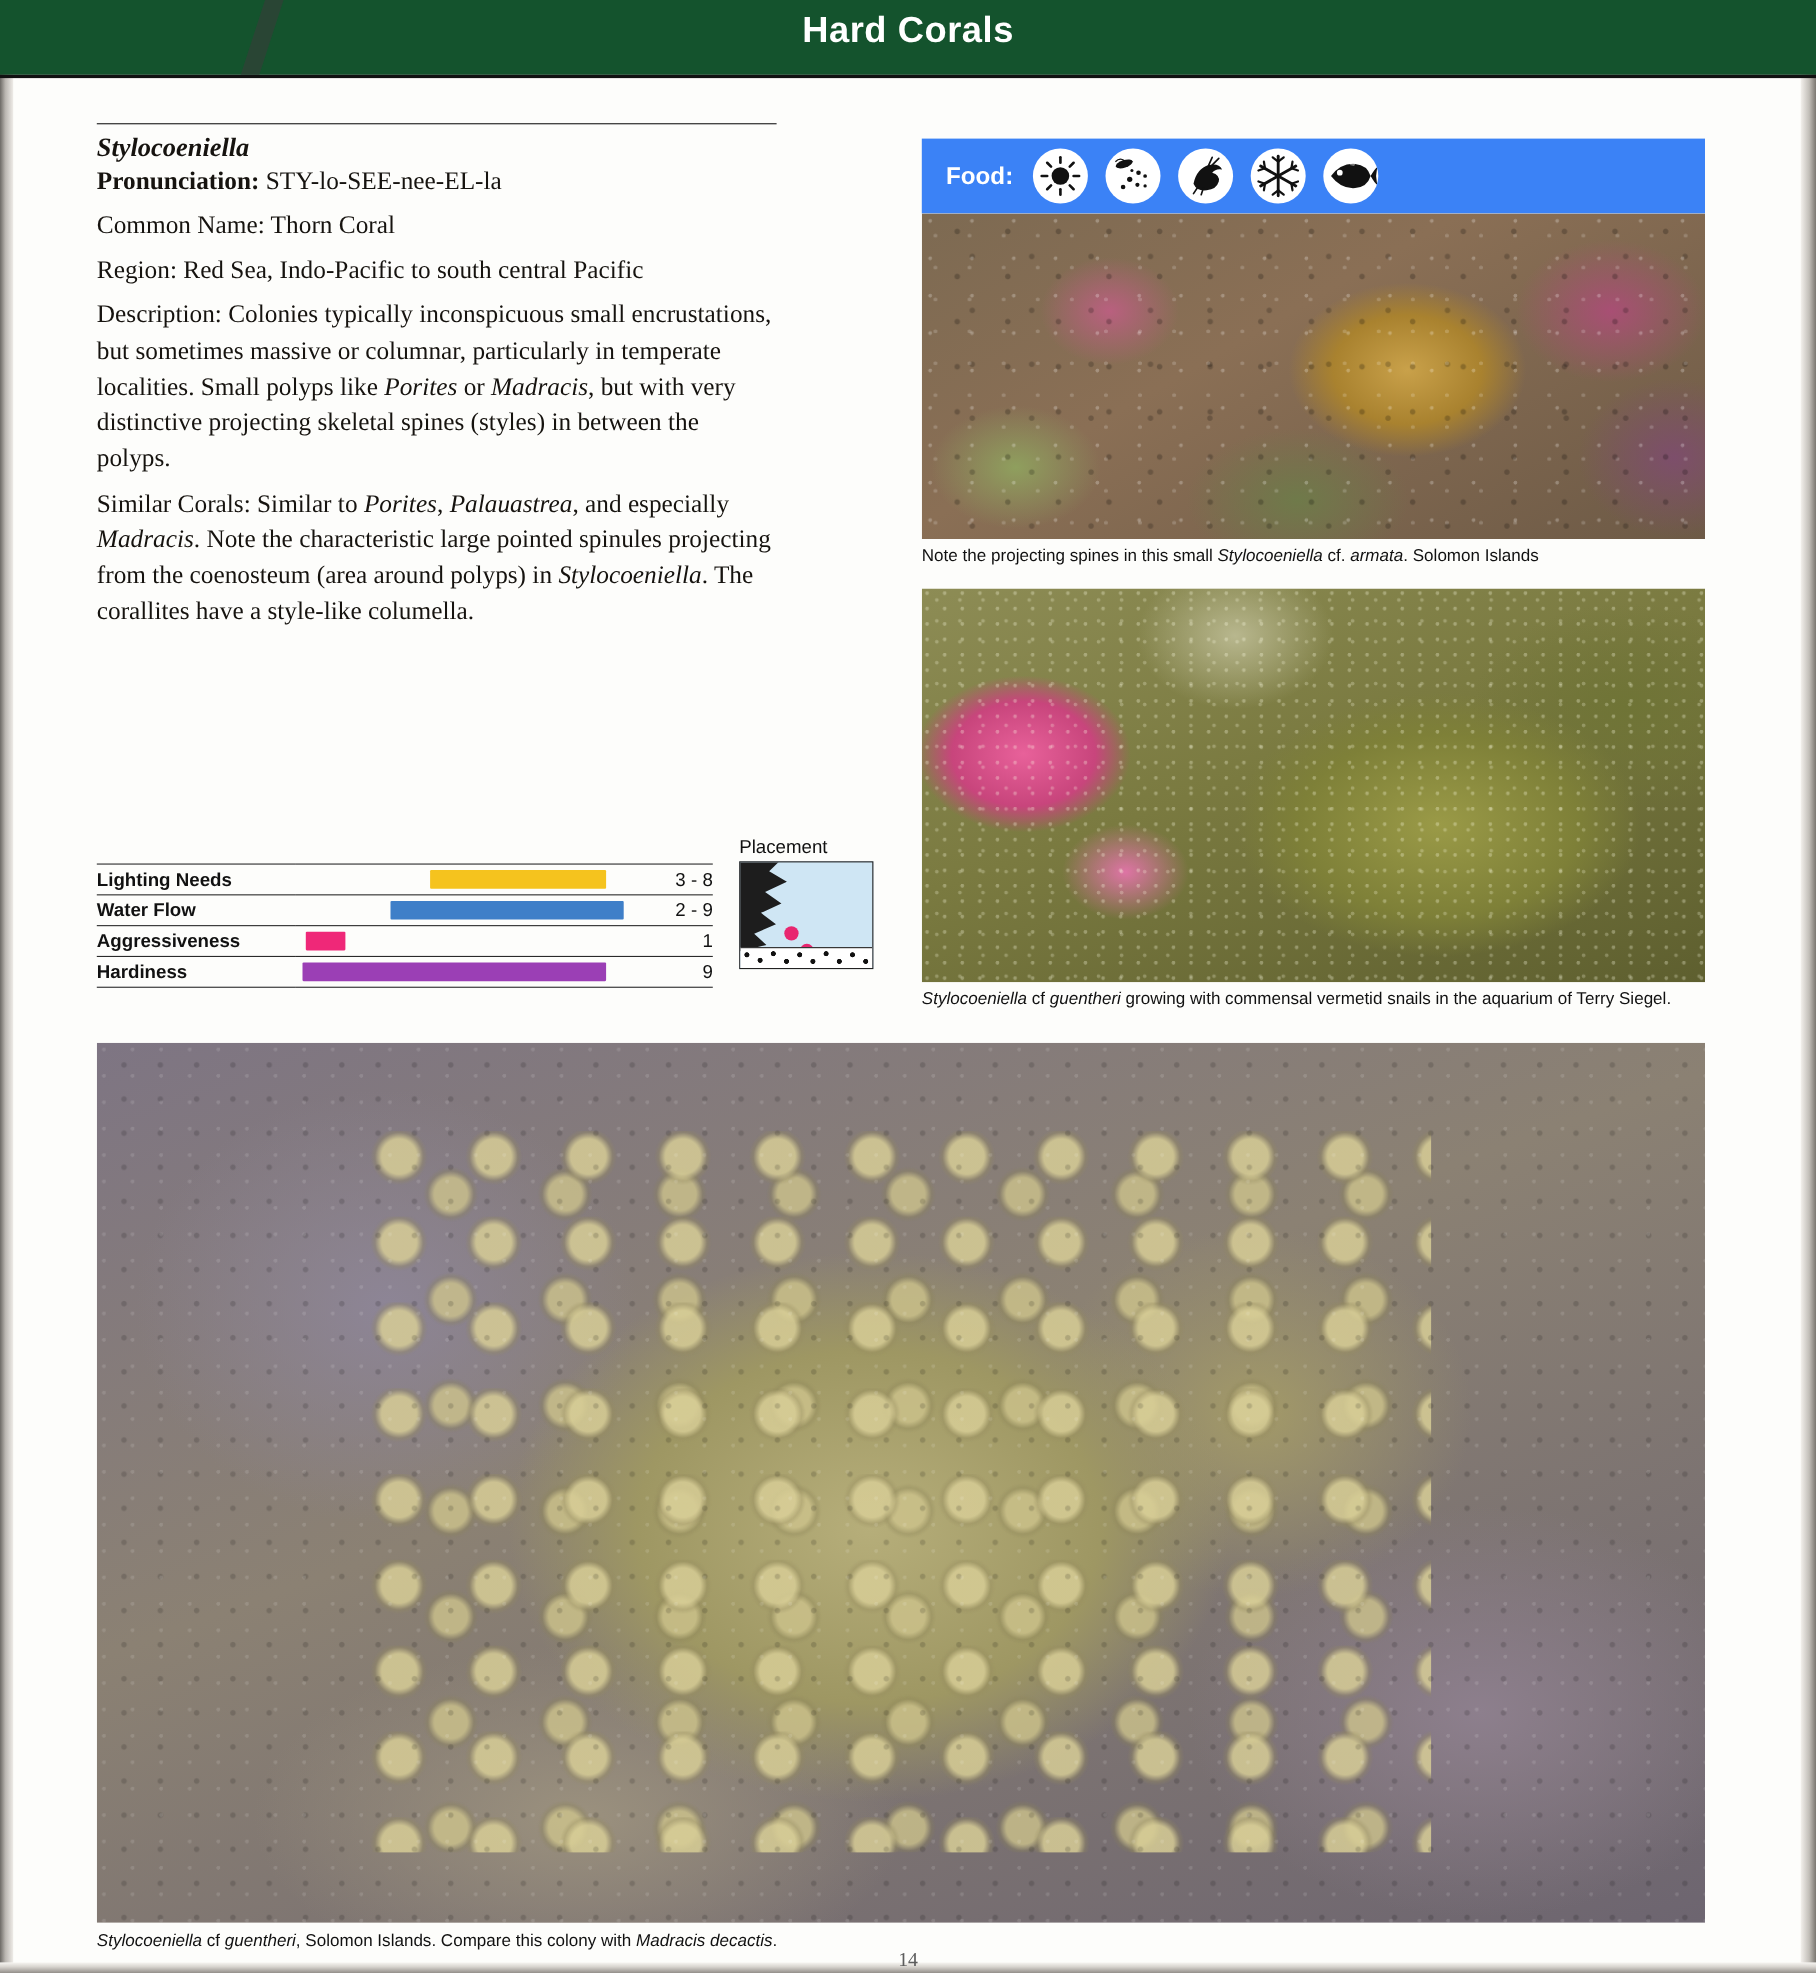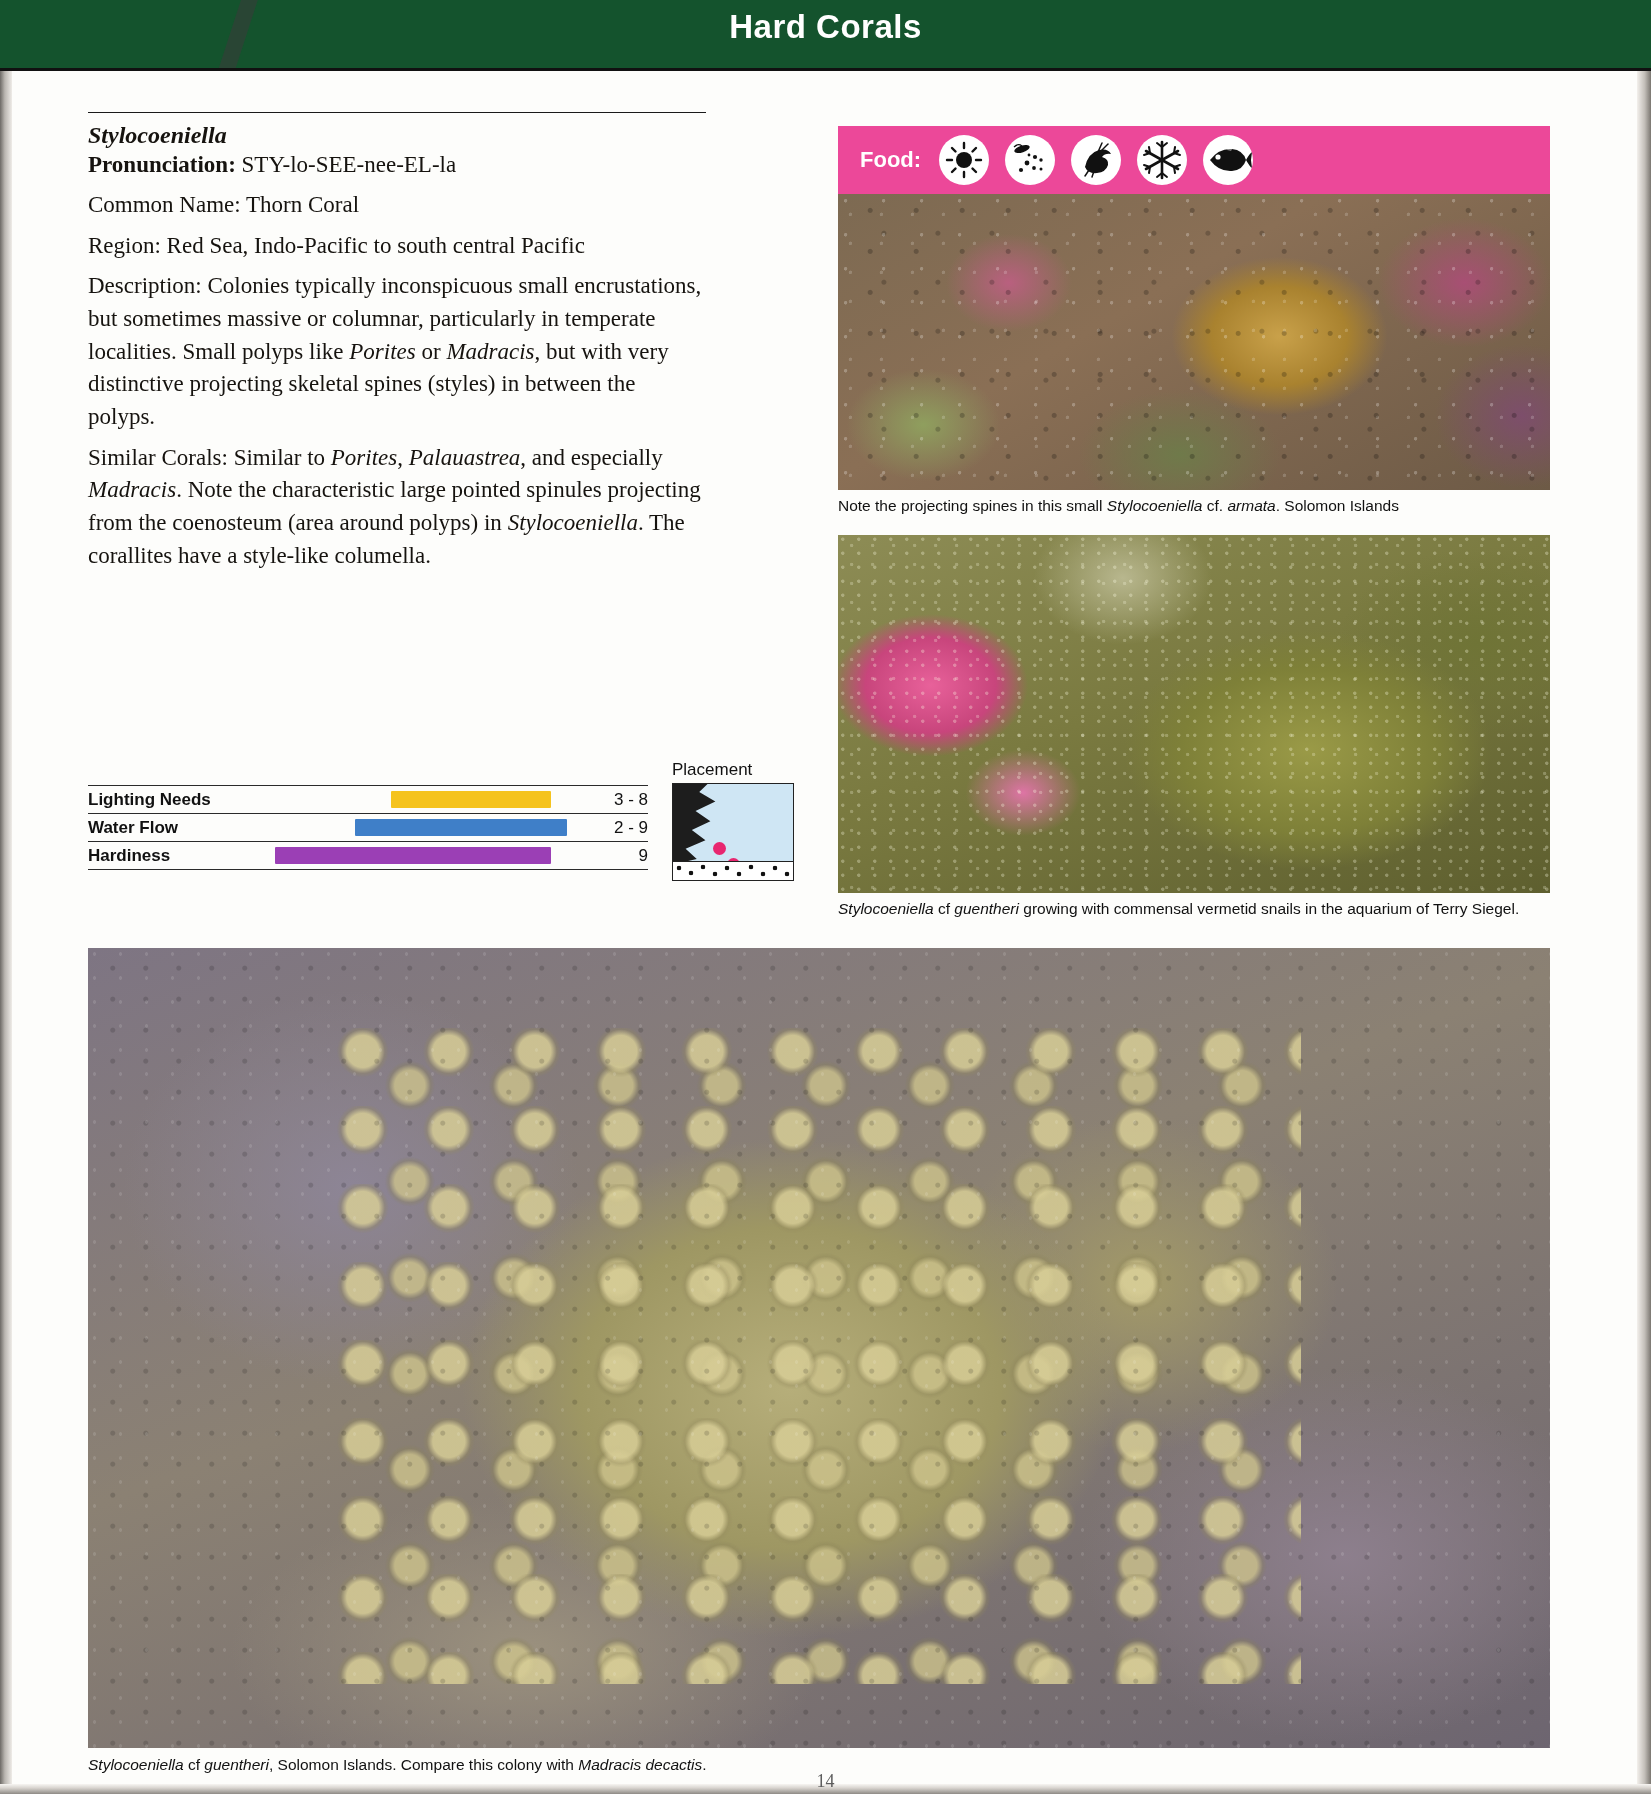--- a/index.html
+++ b/index.html
@@ -212,21 +212,21 @@
     background: #e8266f;
   }
 
   
   .food-bar {
     position: absolute;
     left: 838px;
     top: 126px;
     width: 712px;
     height: 68px;
-    background: #ec4899;
+    background: #3b82f6;
     display: flex;
     align-items: center;
     padding-left: 22px;
     box-sizing: border-box;
   }
   .food-bar .flabel {
     color: #fff;
     font-family: "Liberation Sans", sans-serif;
     font-weight: bold;
     font-size: 22px;
@@ -393,20 +393,27 @@
               <div class="care-fill" style="left: 38%; width: 50%; background: rgb(245, 195, 30);"></div>
             </td>
             <td class="care-value">3 - 8</td>
           </tr>
           <tr>
             <td class="care-label">Water Flow</td>
             <td class="care-track">
               <div class="care-fill" style="left: 27%; width: 66%; background: rgb(63, 127, 200);"></div>
             </td>
             <td class="care-value">2 - 9</td>
+          </tr>
+          <tr>
+            <td class="care-label">Aggressiveness</td>
+            <td class="care-track">
+              <div class="care-fill" style="left: 3%; width: 11%; background: rgb(239, 40, 120);"></div>
+            </td>
+            <td class="care-value">1</td>
           </tr>
           <tr>
             <td class="care-label">Hardiness</td>
             <td class="care-track">
               <div class="care-fill" style="left: 2%; width: 86%; background: rgb(155, 63, 181);"></div>
             </td>
             <td class="care-value">9</td>
           </tr>
         </tbody>
     </table>

